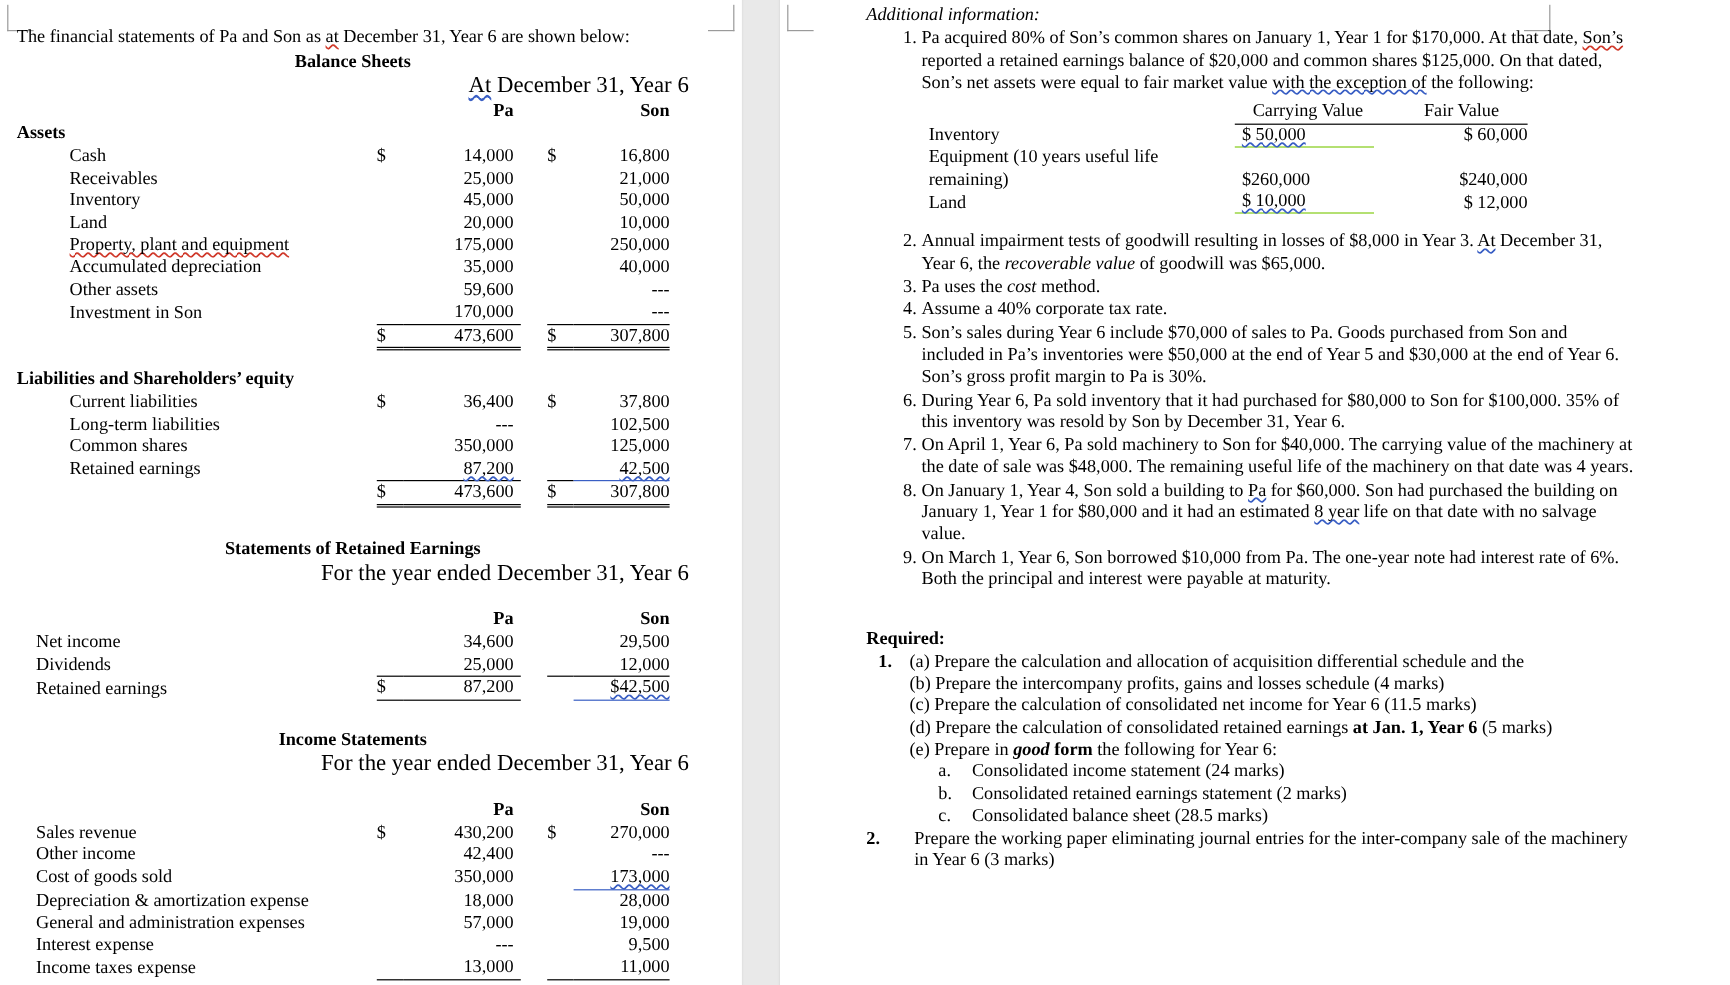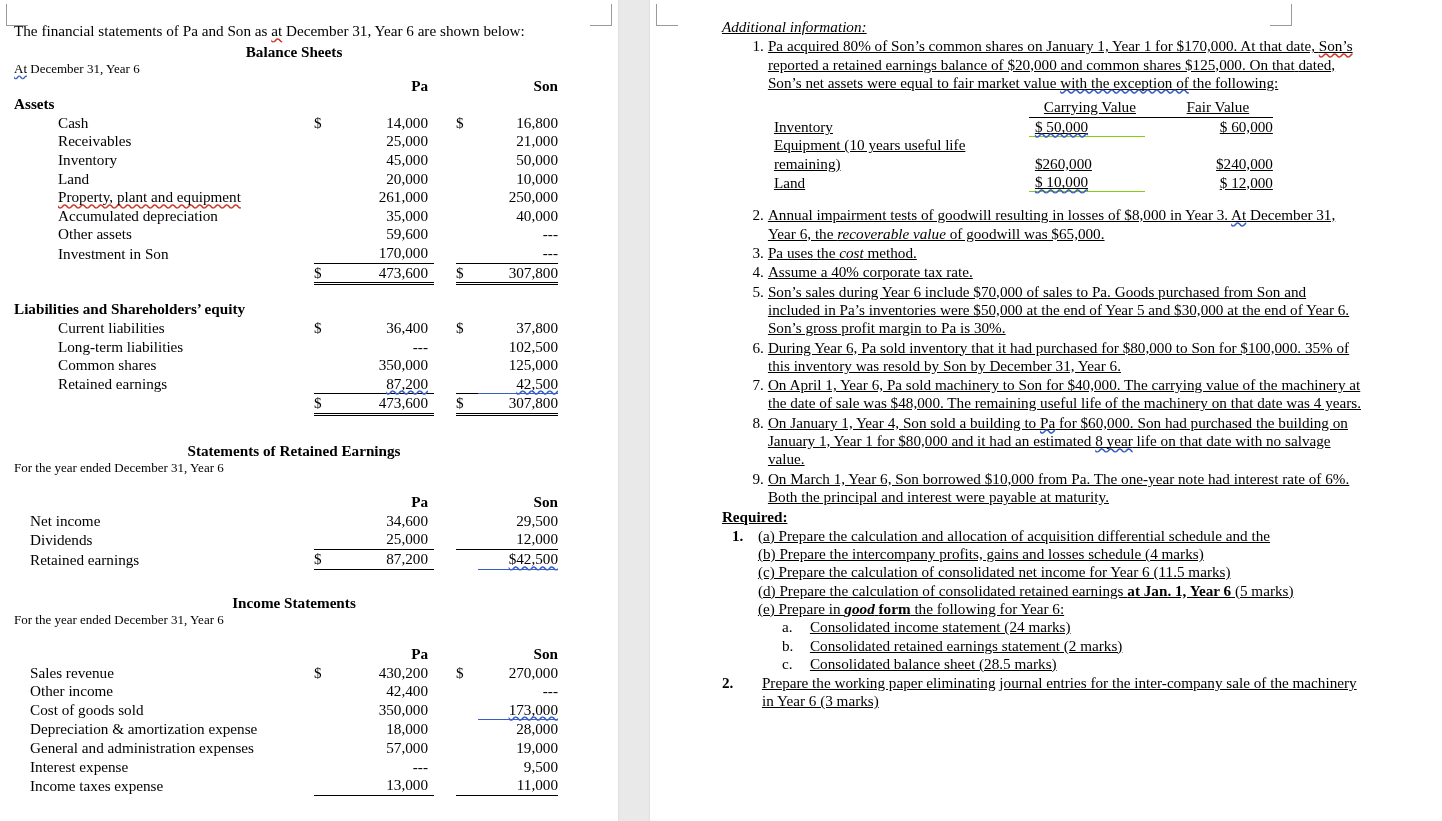--- a/index.html
+++ b/index.html
@@ -45,55 +45,55 @@
     text-decoration-skip-ink:none;
     -webkit-text-decoration:underline wavy #3a5fc4;
   }
   .ul-blue{border-bottom:1px solid #84cc16;}
 
   
   .lp-inner{position:absolute;left:14px;top:22px;width:560px;}
   .intro{font-size:15.2px;margin:0 0 4px 0;white-space:nowrap;}
 
   .stmt-title{text-align:center;font-weight:bold;font-size:15.2px;line-height:1.18;}
-  .stmt-sub{text-align:left;font-size:13px;line-height:1.18;}
+  .stmt-sub{text-align:right;font-size:19px;line-height:1.18;}
 
   table.fin{border-collapse:collapse;width:538px;font-size:15.2px;table-layout:fixed;}
   table.fin td{padding:0;vertical-align:bottom;line-height:1.225;}
   .c-label{width:300px;}
   .c-d1{width:22px;text-align:left;}
   .c-v1{width:92px;text-align:right;padding-right:6px !important;}
   .c-gap{width:22px;}
   .c-d2{width:22px;text-align:left;}
   .c-v2{width:80px;text-align:right;}
 
   .indent1{padding-left:44px !important;}
   .rule-dbl{border-top:1px solid #000;border-bottom:3px double #000;}
   .rule-single-blue{border-bottom:1px solid #3a5fc4;}
   .underline-cell{border-bottom:1px solid #000;}
   .spacer-md{height:15px;}
   .colhdr{font-weight:bold;text-align:right;}
 
   
-  .rp-inner{position:absolute;left:72px;top:18px;width:640px;font-size:15.2px;text-decoration:underline;}
+  .rp-inner{position:absolute;left:72px;top:4px;width:640px;font-size:15.2px;}
   .ai-title{font-style:italic;margin-bottom:2px;}
   ol.numlist{margin:0;padding:0;list-style:none;}
   ol.numlist > li{position:relative;padding-left:46px;margin-bottom:1px;line-height:1.205;}
   ol.numlist > li > .num{position:absolute;left:18px;top:0;width:24px;text-align:right;}
   ol.numlist > li > .num::after{content:".";}
 
   table.fv{border-collapse:collapse;font-size:15.2px;margin:6px 0 0 52px;table-layout:fixed;}
   table.fv td{padding:0 0 0 0;line-height:1.205;vertical-align:bottom;}
   .fv-name{width:255px;}
   .fv-cv{width:110px;text-align:left;padding-left:6px !important;}
   .fv-fv{width:110px;text-align:right;padding-left:18px !important;}
   .fv-hdr{font-weight:normal;border-bottom:1px solid #000;text-align:center;}
   .fv-hdr2{font-weight:normal;border-bottom:1px solid #000;text-align:center;}
 
-  .req-title{font-weight:bold;margin-top:2px;}
+  .req-title{font-weight:bold;margin-top:32px;}
   .req-1{position:relative;padding-left:36px;margin-top:1px;}
   .req-1 > .rnum{position:absolute;left:10px;top:0;font-weight:bold;}
   .req-sub{line-height:1.205;}
   ol.abc{margin:0;padding:0;list-style:none;}
   ol.abc > li{position:relative;padding-left:52px;line-height:1.205;}
   ol.abc > li > .alpha{position:absolute;left:24px;top:0;}
   ol.abc > li > .alpha::after{content:".";}
   .req-2{position:relative;padding-left:18px;margin-top:1px;line-height:1.205;}
   .req-2 > .rnum{position:absolute;left:0;top:0;font-weight:bold;}
   .req-2 .cont{display:block;padding-left:22px;}
@@ -166,21 +166,21 @@
           <td class="c-label indent1">Land</td>
           <td class="c-d1"></td>
           <td class="c-v1">20,000</td>
           <td class="c-gap"></td>
           <td class="c-d2"></td>
           <td class="c-v2">10,000</td>
         </tr>
         <tr>
           <td class="c-label indent1"><span class="sq-red">Property, plant and equipment</span></td>
           <td class="c-d1"></td>
-          <td class="c-v1">261,000</td>
+          <td class="c-v1">175,000</td>
           <td class="c-gap"></td>
           <td class="c-d2"></td>
           <td class="c-v2">250,000</td>
         </tr>
         <tr>
           <td class="c-label indent1">Accumulated depreciation</td>
           <td class="c-d1"></td>
           <td class="c-v1">35,000</td>
           <td class="c-gap"></td>
           <td class="c-d2"></td>

